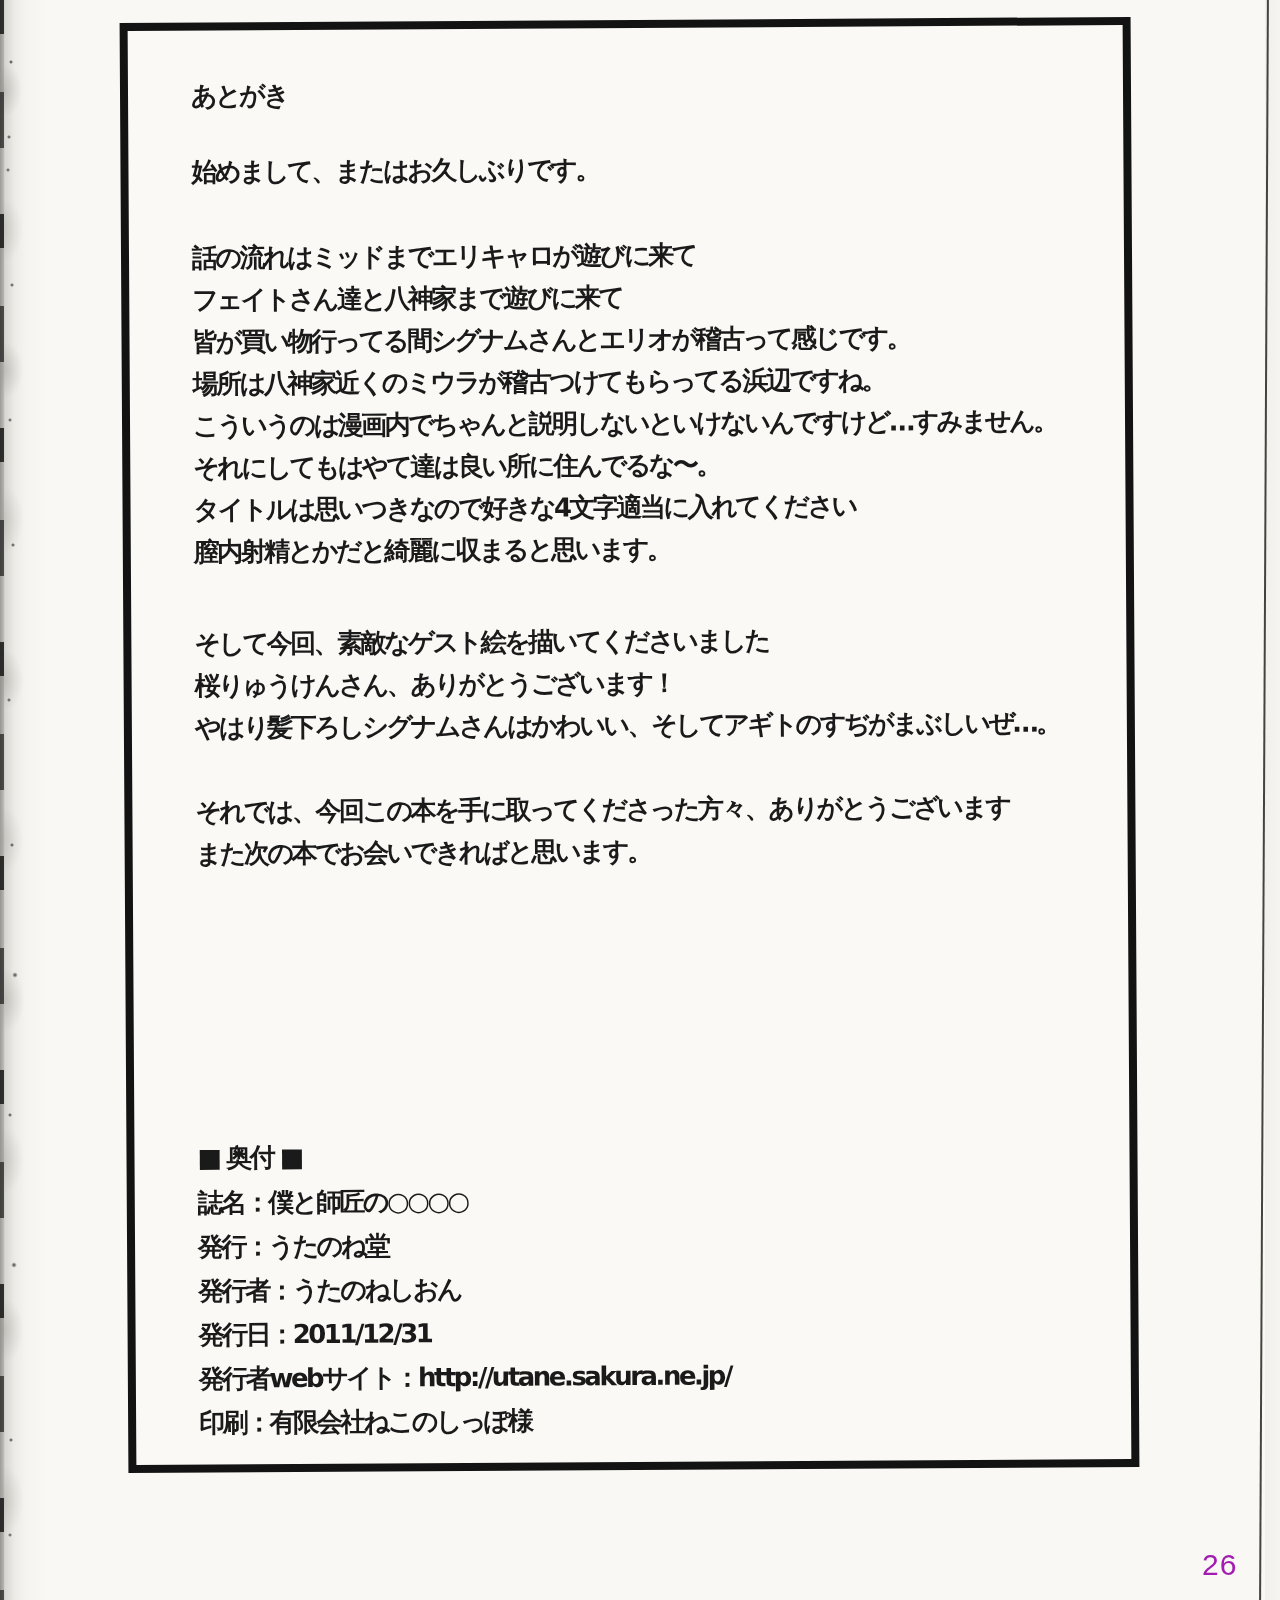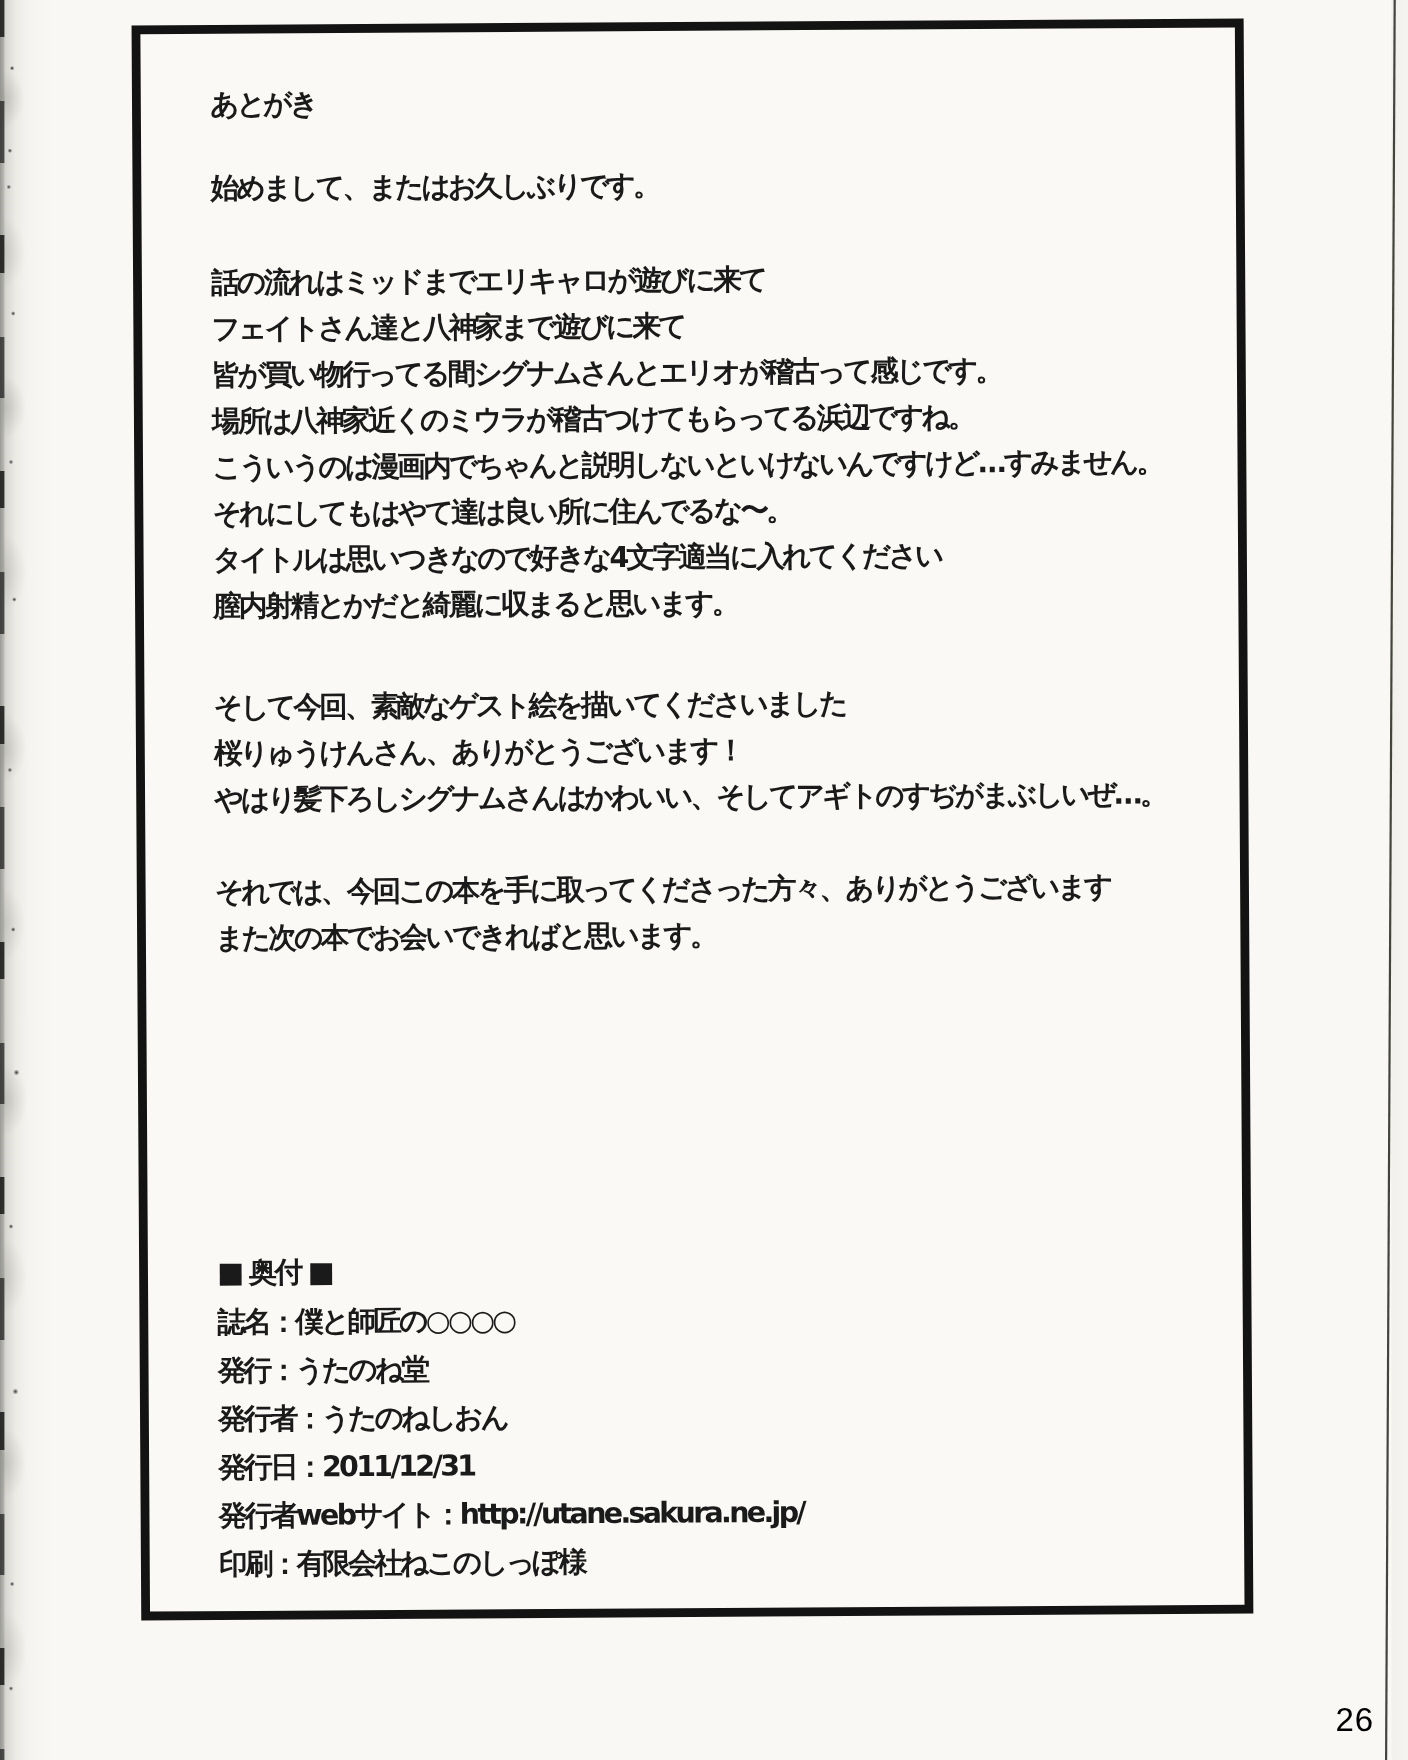--- a/index.html
+++ b/index.html
@@ -70,21 +70,21 @@
     background:linear-gradient(90deg,#f1f0ec,#f5f4f0);
   }
   .edge-line{
     position:absolute;left:1263px;top:-6px;width:2px;height:1612px;
     background:#44433e;
     transform:rotate(0.28deg);
   }
   .pageno{
     position:absolute;left:1202px;top:1548px;
     font-family:"Liberation Sans","DejaVu Sans",sans-serif;
-    font-size:30px;color:#000000;font-weight:400;letter-spacing:1px;margin-left:12px;
+    font-size:30px;color:#a21caf;font-weight:400;letter-spacing:1px;
   }
 </style>
 </head>
 <body>
 
 <div class="scan">
 
   <div class="frame">
 
     <div class="block" style="top:44px">

